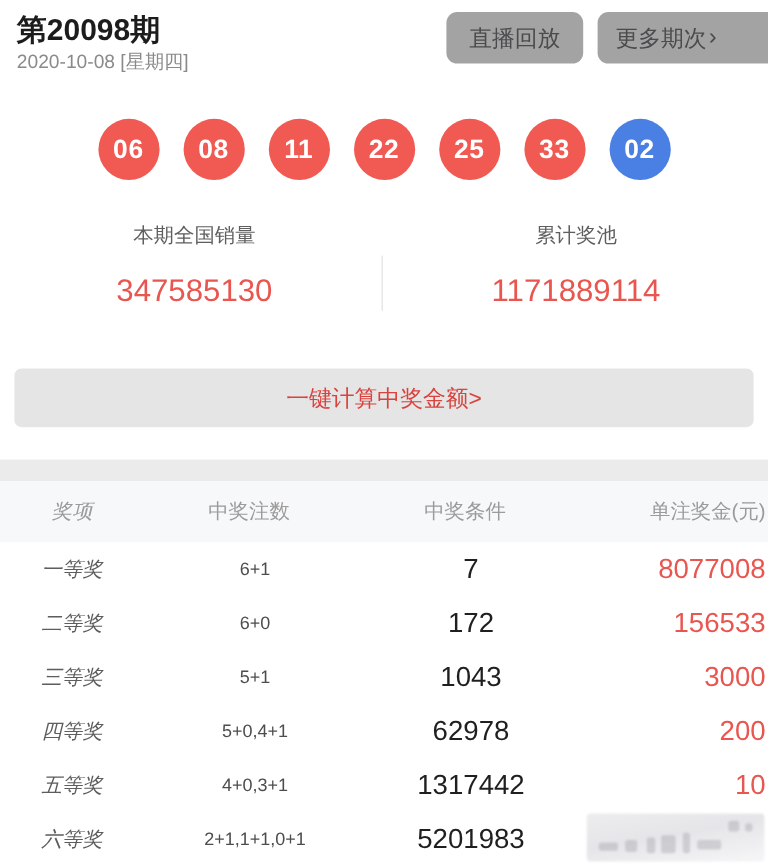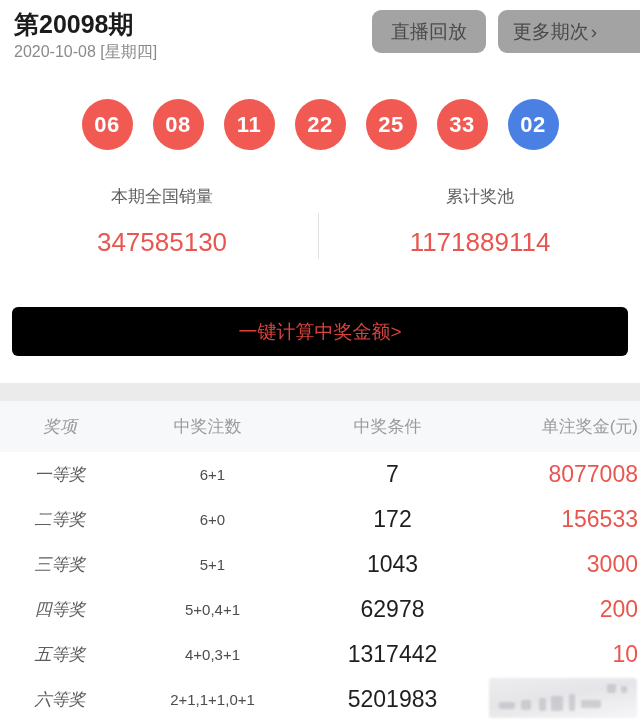--- a/index.html
+++ b/index.html
@@ -122,21 +122,21 @@
     left: 318px; top: 28px;
     width: 1px; height: 46px;
     background: #e2e2e2;
   }
 
   
   .promo {
     position: absolute;
     left: 12px; top: 307px;
     width: 616px; height: 49px;
-    background: #000000;
+    background: #e5e5e5;
     border-radius: 6px;
     display: flex;
     align-items: center;
     justify-content: center;
     cursor: pointer;
   }
   .promo-text {
     font-size: 19px;
     color: #d9433d;
     white-space: nowrap;

